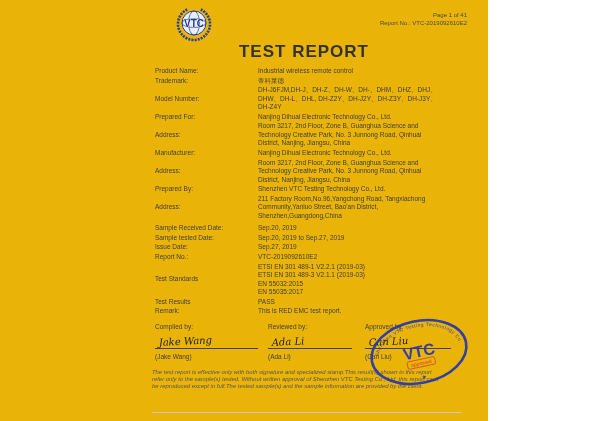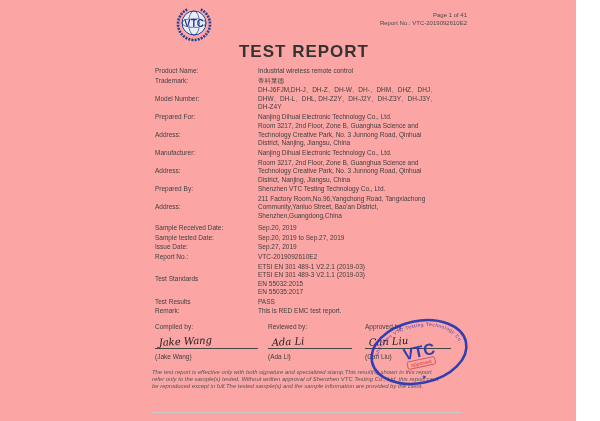--- a/index.html
+++ b/index.html
@@ -1,17 +1,17 @@
 <!DOCTYPE html>
 <html><head>
 <meta charset="utf-8">
 <style>
   html,body { margin:0; padding:0; background:#ffffff; }
   .page {
-    position:relative; width:576px; height:421px; background:#fca5a5;
+    position:relative; width:488px; height:421px; background:#eab308;
     font-family:"Liberation Sans", sans-serif; color:#3f3f3f; overflow:hidden;
   }
   
   .logo { position:absolute; left:172px; top:4px; width:44px; height:40px; }
   .head-right {
     position:absolute; left:300px; top:12px; width:167px;
     text-align:right; font-size:6px; line-height:7.5px; color:#4a4a4a;
   }
   .title {
     position:absolute; left:0; top:42px; width:608px; text-align:center;

